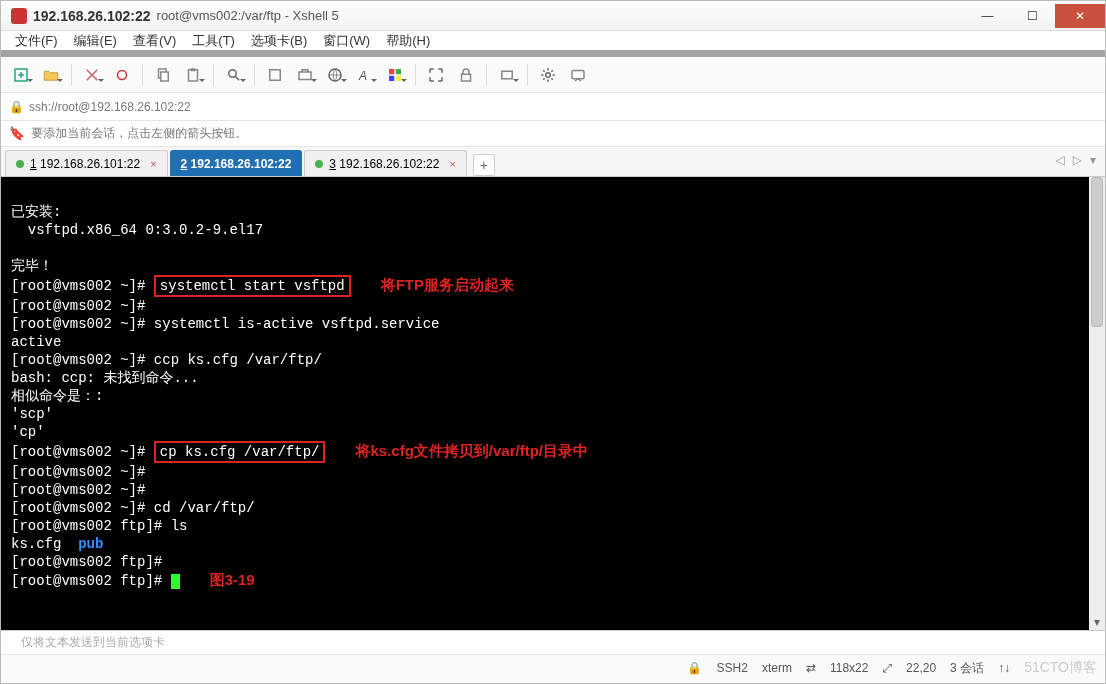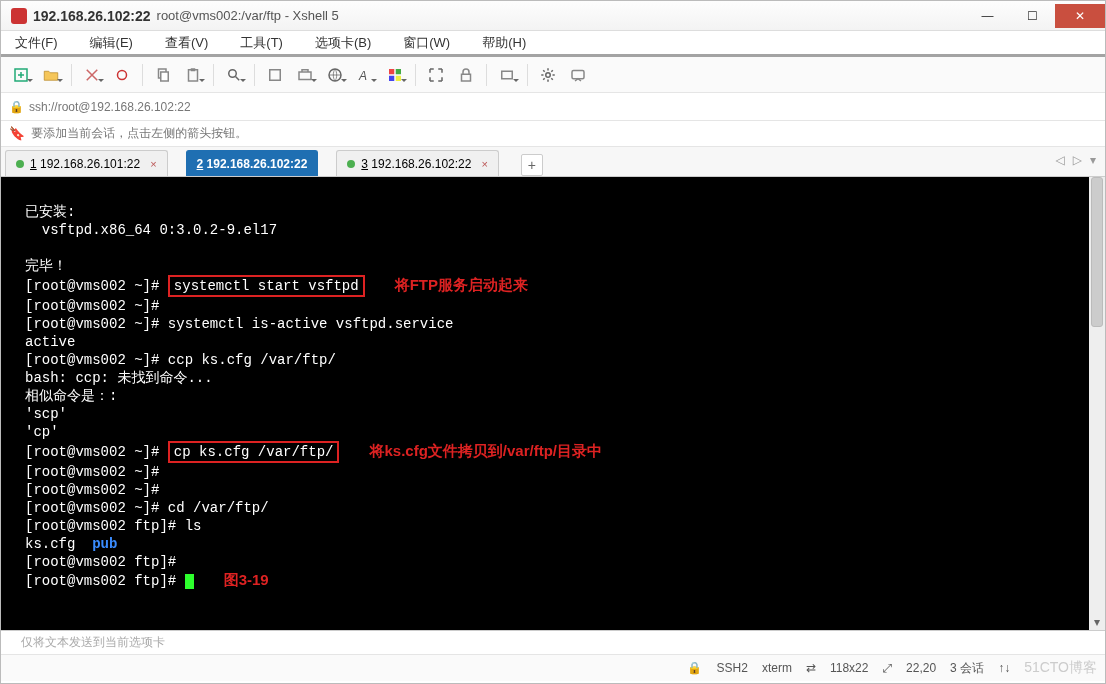--- a/index.html
+++ b/index.html
@@ -6,50 +6,50 @@
   body { font-family: "Microsoft YaHei", Arial, sans-serif; font-size: 12px; background: #fff; width: 1106px; height: 684px; overflow: hidden; border: 1px solid #bbb; position: relative; }
   
   .titlebar { height: 30px; display: flex; align-items: center; background: linear-gradient(#fdfdfd, #f3f3f3); border-bottom: 1px solid #ddd; }
   .titlebar .app-icon { width: 16px; height: 16px; margin: 0 6px 0 10px; background: #c33; border-radius: 3px; }
   .titlebar .title-strong { font-weight: bold; font-size: 14px; color: #333; }
   .titlebar .title-rest { font-size: 13px; color: #555; margin-left: 6px; }
   .win-controls { margin-left: auto; display: flex; }
   .win-btn { width: 45px; height: 24px; display: flex; align-items: center; justify-content: center; font-size: 12px; color: #333; }
   .win-close { background: #c94f3f; color: #fff; width: 50px; }
   
-  .menubar { height: 26px; display: flex; align-items: center; padding: 0 8px; gap: 20px; border-bottom: 3px solid #a3a3a3; }
+  .menubar { height: 26px; display: flex; align-items: center; padding: 0 8px; gap: 4px; border-bottom: 7px solid #a3a3a3; }
   .menubar .mitem { padding: 3px 6px; font-size: 13px; color: #333; }
   
   .toolbar { height: 36px; display: flex; align-items: center; padding: 0 6px; border-bottom: 1px solid #e5e5e5; gap: 2px; background: #fafafa; }
   .tbtn { width: 28px; height: 28px; display: flex; align-items: center; justify-content: center; color: #555; position: relative; }
   .tbtn.dd::after { content: ""; position: absolute; right: 2px; bottom: 4px; border: 3px solid transparent; border-top-color: #666; }
   .tsep { width: 1px; height: 22px; background: #ddd; margin: 0 4px; }
   .tbtn svg { width: 18px; height: 18px; }
   
   .addrbar { height: 28px; display: flex; align-items: center; padding: 0 8px; border-bottom: 1px solid #e5e5e5; gap: 6px; }
   .addrbar .lock-icon { width: 14px; height: 14px; color: #888; }
   .addrbar .addr-text { color: #777; font-size: 12px; }
   
   .hintbar { height: 26px; display: flex; align-items: center; padding: 0 8px; border-bottom: 1px solid #e5e5e5; gap: 6px; color: #777; }
   .hintbar .hint-icon { font-size: 13px; }
   
   .tabbar { height: 30px; display: flex; align-items: flex-end; padding: 0 4px; border-bottom: 1px solid #ccc; background: #f7f7f7; position: relative; }
-  .tab { height: 26px; padding: 0 10px; display: flex; align-items: center; gap: 6px; border: 1px solid #ccc; border-bottom: none; background: #f0f0f0; margin-right: 18px; border-top-left-radius: 3px; border-top-right-radius: 3px; font-size: 12px; }
+  .tab { height: 26px; padding: 0 10px; display: flex; align-items: center; gap: 6px; border: 1px solid #ccc; border-bottom: none; background: #f0f0f0; margin-right: 2px; border-top-left-radius: 3px; border-top-right-radius: 3px; font-size: 12px; }
   .tab.active { background: #1f6fb2; color: #fff; border-color: #1f6fb2; font-weight: bold; flex-direction: column; }
   .tab .dot { width: 8px; height: 8px; border-radius: 50%; background: #4caf50; }
   .tab .tab-x { color: #b55; margin-left: 4px; font-size: 11px; }
   .tab.active .tab-x { color: #fff; }
   .tab .lbl { text-decoration: underline dotted transparent; }
   .tab .ul { text-decoration: underline; }
   .tab-add { width: 22px; height: 22px; border: 1px solid #ccc; display: flex; align-items: center; justify-content: center; margin-left: 4px; background: #fff; border-radius: 2px; font-size: 14px; color: #666; }
   .tab-nav { position: absolute; right: 6px; top: 6px; display: flex; gap: 2px; color: #999; font-size: 12px; align-items: center; }
   .tab-nav span { padding: 0 3px; }
   
   .terminal-wrap { position: relative; height: 454px; background: #000; border-bottom: 1px solid #ccc; }
-  .terminal { font-family: Consolas, "Courier New", monospace; font-size: 14px; line-height: 18px; color: #fff; padding: 8px 24px; white-space: pre; height: 100%; overflow: hidden; }
+  .terminal { font-family: Consolas, "Courier New", monospace; font-size: 14px; line-height: 18px; color: #fff; padding: 8px 10px; white-space: pre; height: 100%; overflow: hidden; }
   .terminal .blue { color: #3a8cff; font-weight: bold; }
   .terminal .cursor { display: inline-block; width: 9px; height: 15px; background: #2dff2d; vertical-align: middle; }
   .redbox { border: 2px solid #d22; padding: 0 4px; display: inline-block; }
   .ann { color: #d22; font-weight: bold; margin-left: 30px; font-family: "SimHei", "Microsoft YaHei", sans-serif; font-size: 15px; }
   .scrollbar { position: absolute; right: 0; top: 0; width: 16px; height: 100%; background: #eee; }
   .scroll-thumb { position: absolute; left: 2px; right: 2px; top: 0; height: 150px; background: #ccc; border-radius: 3px; border: 1px solid #bbb; }
   .scroll-down { position: absolute; bottom: 0; left: 0; right: 0; height: 16px; display: flex; align-items: center; justify-content: center; color: #666; }
   
   .sendbar { height: 24px; border-bottom: 1px solid #e5e5e5; display: flex; align-items: center; padding: 0 20px; color: #aaa; font-size: 12px; }
   

